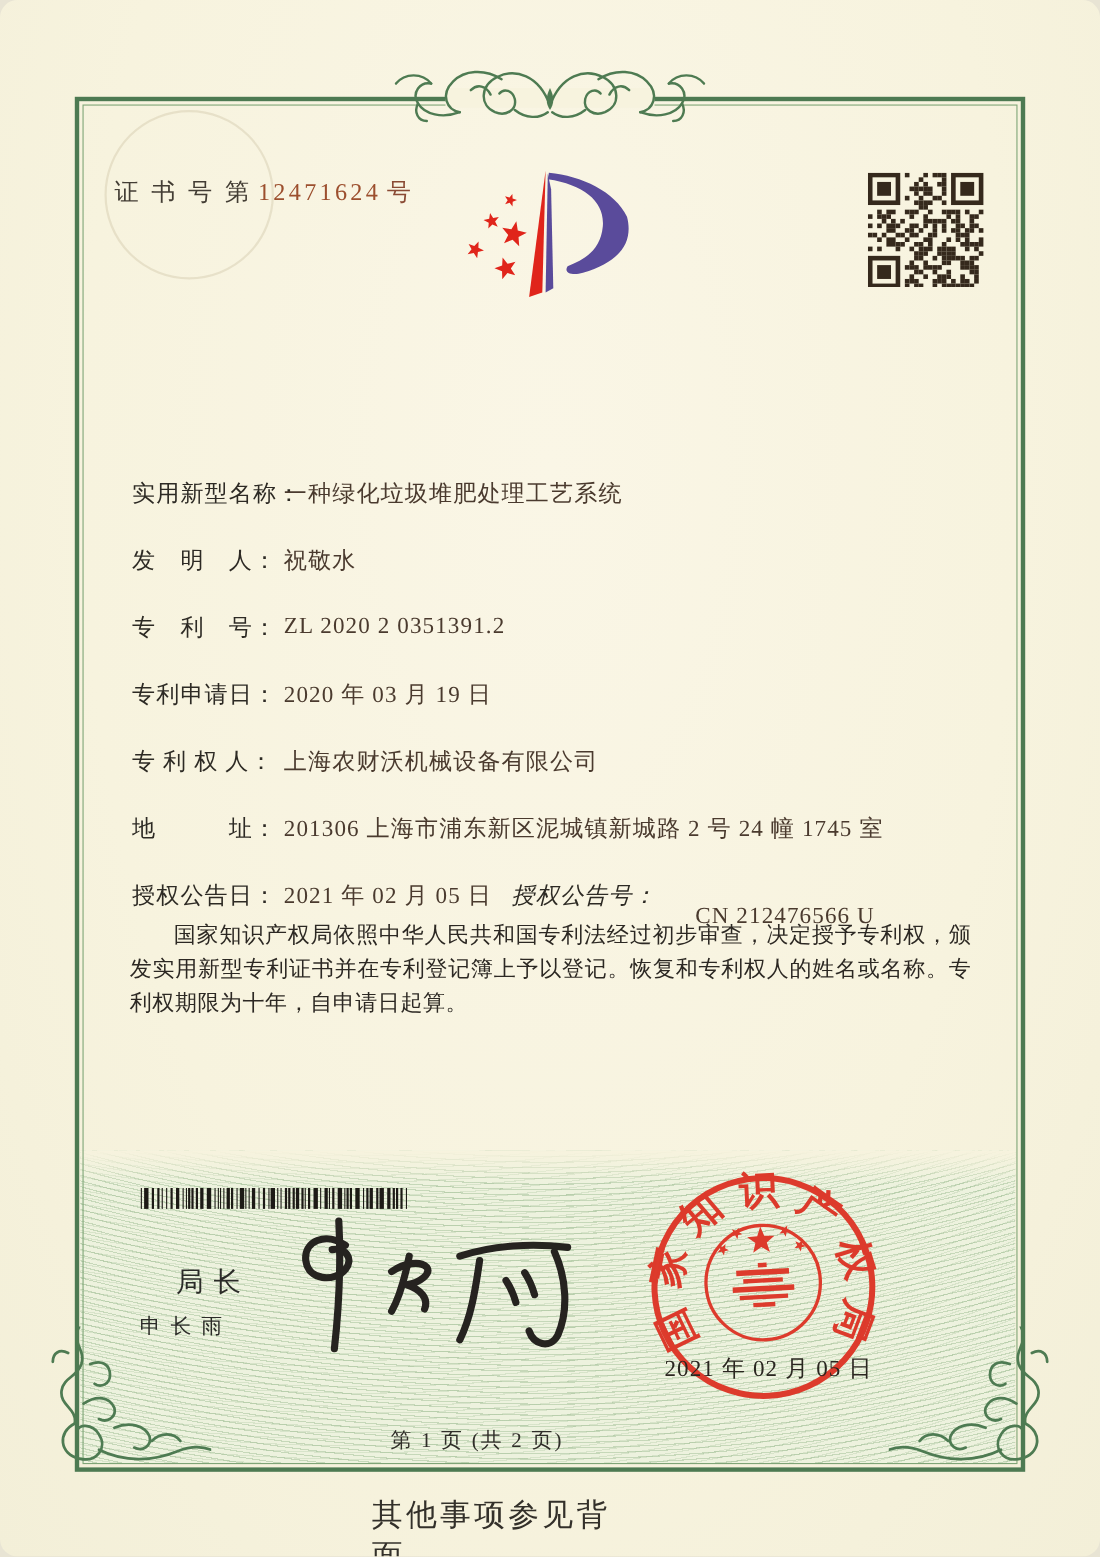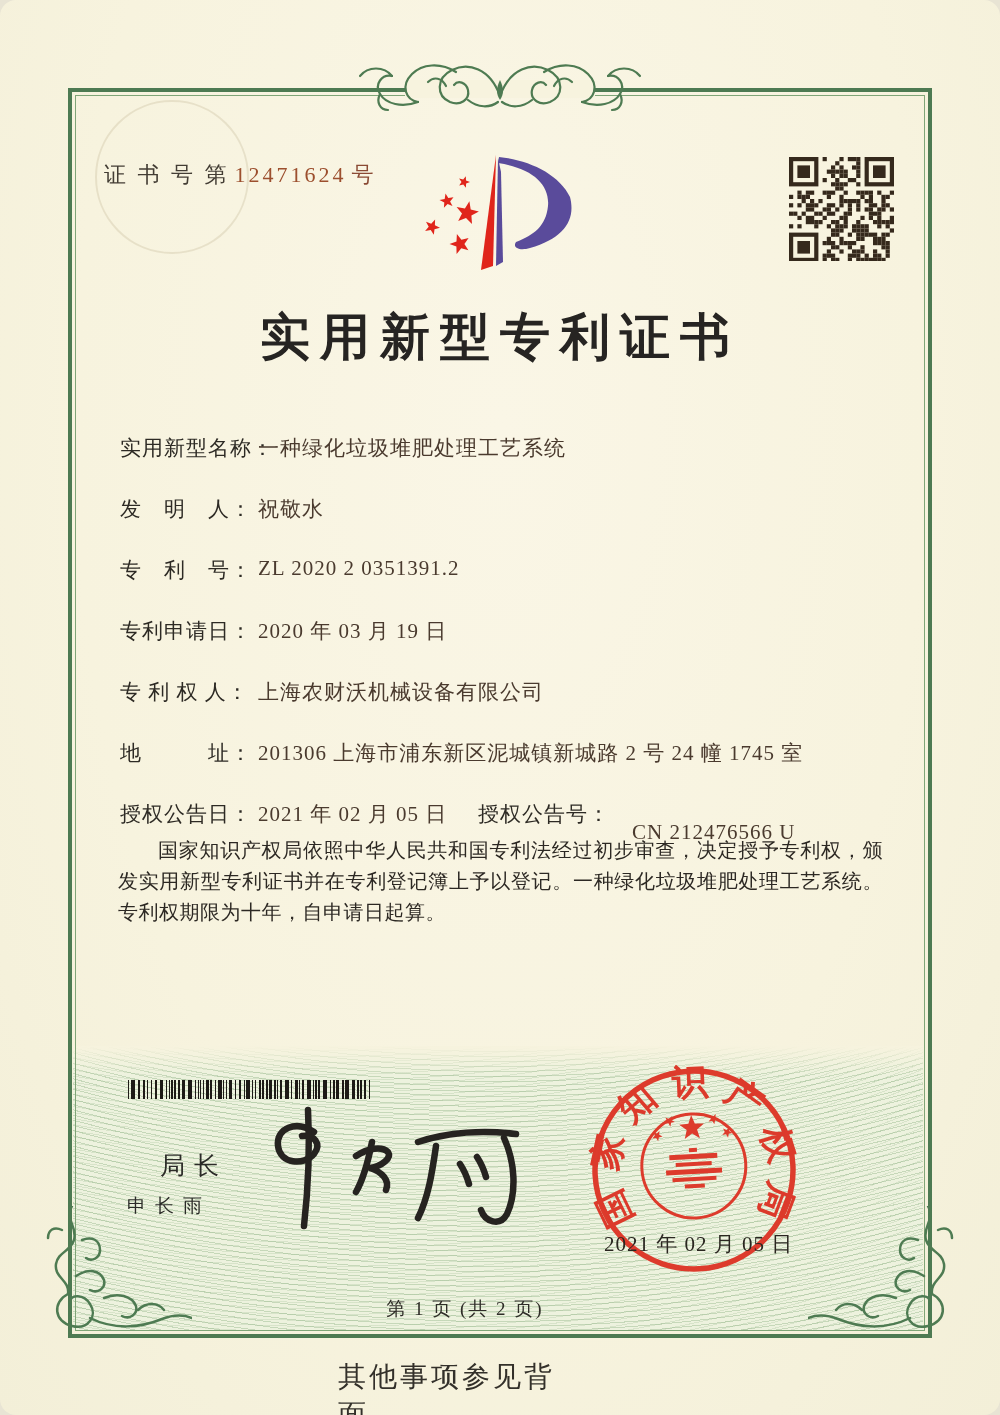--- a/index.html
+++ b/index.html
@@ -30,36 +30,36 @@
   .logo{left:424px;top:142px;width:152px;height:142px;z-index:4;}
   .qr{left:789px;top:157px;width:108px;height:104px;z-index:4;}
   .doc-title{left:0;top:304px;width:1000px;text-align:center;font-size:50px;font-weight:700;
     letter-spacing:10px;color:#262422;z-index:4;}
   
   .field{z-index:4;font-size:21px;white-space:nowrap;}
   .field .lbl{position:absolute;left:120px;color:#2d2a24;letter-spacing:1px;text-align:right;}
   .field .val{position:absolute;left:258px;color:#4a3a2e;letter-spacing:1px;text-align:right;}
   .r0{top:434px;}.r1{top:495px;}.r2{top:556px;}.r3{top:617px;}
   .r4{top:678px;}.r5{top:739px;}.r6{top:800px;}
-  .field .lbl2{position:absolute;left:478px;color:#2d2a24;letter-spacing:1px;}
+  .field .lbl2{position:absolute;left:465px;color:#2d2a24;letter-spacing:1px;font-style:italic;}
   .field .val2{position:absolute;left:632px;color:#4a3a2e;letter-spacing:1px;margin-top:20px;}
   
   .paras{left:118px;top:835px;width:765px;z-index:4;font-size:20px;line-height:31px;
     letter-spacing:.5px;color:#2c2823;text-align:justify;}
   .paras p{margin:0;text-indent:2em;}
   
   .barcode{left:127px;top:1080px;width:250px;height:19px;z-index:4;}
   .officer-title{left:127px;top:1149px;font-size:25px;letter-spacing:9px;color:#2b2b28;z-index:4;
     font-family:"Liberation Sans","DejaVu Sans",sans-serif;margin-left:33px;}
   .officer-name{left:127px;top:1193px;font-size:19px;letter-spacing:9px;color:#2b2b28;z-index:4;
     font-family:"Liberation Sans","DejaVu Sans",sans-serif;}
   .signature{left:252px;top:1098px;width:290px;height:140px;z-index:4;}
   .seal{left:588px;top:1064px;width:212px;height:212px;z-index:4;transform:rotate(-3deg);}
   .seal-date{left:604px;top:1230px;width:200px;font-size:21px;letter-spacing:1px;color:#2a2620;z-index:6;}
-  .page-no{left:355px;top:1296px;width:220px;text-align:center;font-size:19px;color:#2f2d28;
+  .page-no{left:355px;top:1296px;width:220px;font-size:19px;color:#2f2d28;
     letter-spacing:2px;z-index:4;}
   .back-note{left:338px;top:1358px;width:240px;text-align:left;font-size:28px;color:#33302a;
     letter-spacing:3px;z-index:4;}
   
   .ornament-top{left:350px;top:56px;width:300px;height:64px;z-index:3;}
   .corner-bl{left:42px;top:1206px;width:150px;height:128px;z-index:5;}
   .corner-br{left:808px;top:1206px;width:150px;height:128px;z-index:5;}
   svg{display:block;}
 </style>
 </head>
@@ -342,21 +342,20 @@
       <rect x="58.800000000000004" y="100.80000000000001" width="4.2" height="4.2" fill="#35291c"></rect>
       <rect x="67.2" y="100.80000000000001" width="4.2" height="4.2" fill="#35291c"></rect>
       <rect x="71.4" y="100.80000000000001" width="4.2" height="4.2" fill="#35291c"></rect>
       <rect x="75.60000000000001" y="100.80000000000001" width="4.2" height="4.2" fill="#35291c"></rect>
       <rect x="79.8" y="100.80000000000001" width="4.2" height="4.2" fill="#35291c"></rect>
       <rect x="84" y="100.80000000000001" width="4.2" height="4.2" fill="#35291c"></rect>
       <rect x="88.2" y="100.80000000000001" width="4.2" height="4.2" fill="#35291c"></rect>
       <rect x="92.4" y="100.80000000000001" width="4.2" height="4.2" fill="#35291c"></rect>
     </svg>
 
-  <div class="abs doc-title">实用新型专利证书</div>
 
   <div class="abs field r0">
     <span class="lbl">实用新型名称：</span>
     <span class="val">一种绿化垃圾堆肥处理工艺系统</span>
   </div>
   <div class="abs field r1">
     <span class="lbl">发　明　人：</span>
     <span class="val">祝敬水</span>
   </div>
   <div class="abs field r2">
@@ -376,21 +375,21 @@
     <span class="val">201306 上海市浦东新区泥城镇新城路 2 号 24 幢 1745 室</span>
   </div>
   <div class="abs field r6">
     <span class="lbl">授权公告日：</span>
     <span class="val">2021 年 02 月 05 日</span>
     <span class="lbl2">授权公告号：</span>
     <span class="val2">CN 212476566 U</span>
   </div>
 
   <div class="abs paras">
-    <p>国家知识产权局依照中华人民共和国专利法经过初步审查，决定授予专利权，颁发实用新型专利证书并在专利登记簿上予以登记。一种绿化垃圾堆肥处理工艺系统。专利权期限为十年，自申请日起算。</p>
+    <p>国家知识产权局依照中华人民共和国专利法经过初步审查，决定授予专利权，颁发实用新型专利证书并在专利登记簿上予以登记。恢复和专利权人的姓名或名称。专利权期限为十年，自申请日起算。</p>
   </div>
 
   <svg class="abs barcode" id="barcode" viewBox="0 0 250 19">
       <rect x="1" y="0" width="1" height="19" fill="#1d1a16"></rect>
       <rect x="4" y="0" width="4" height="19" fill="#1d1a16"></rect>
       <rect x="11" y="0" width="2" height="19" fill="#1d1a16"></rect>
       <rect x="16" y="0" width="2" height="19" fill="#1d1a16"></rect>
       <rect x="20" y="0" width="1" height="19" fill="#1d1a16"></rect>
       <rect x="24" y="0" width="1" height="19" fill="#1d1a16"></rect>
       <rect x="28" y="0" width="2" height="19" fill="#1d1a16"></rect>

